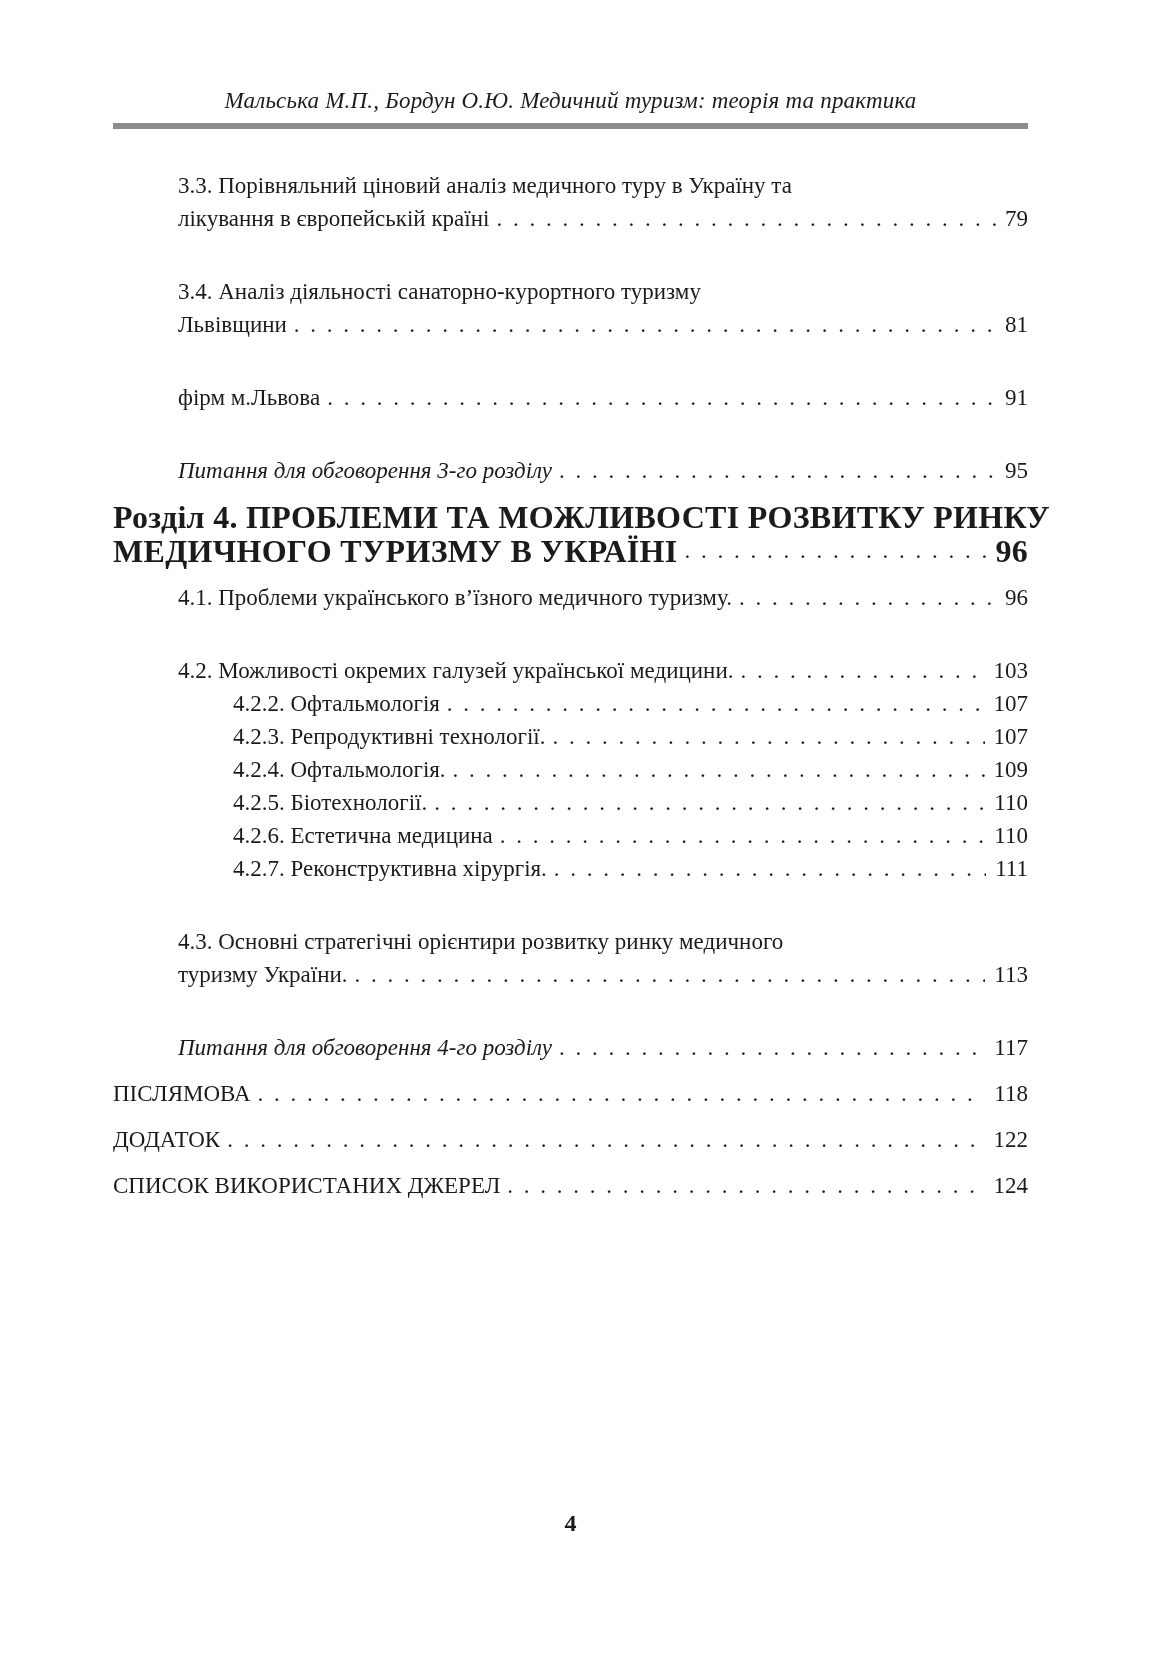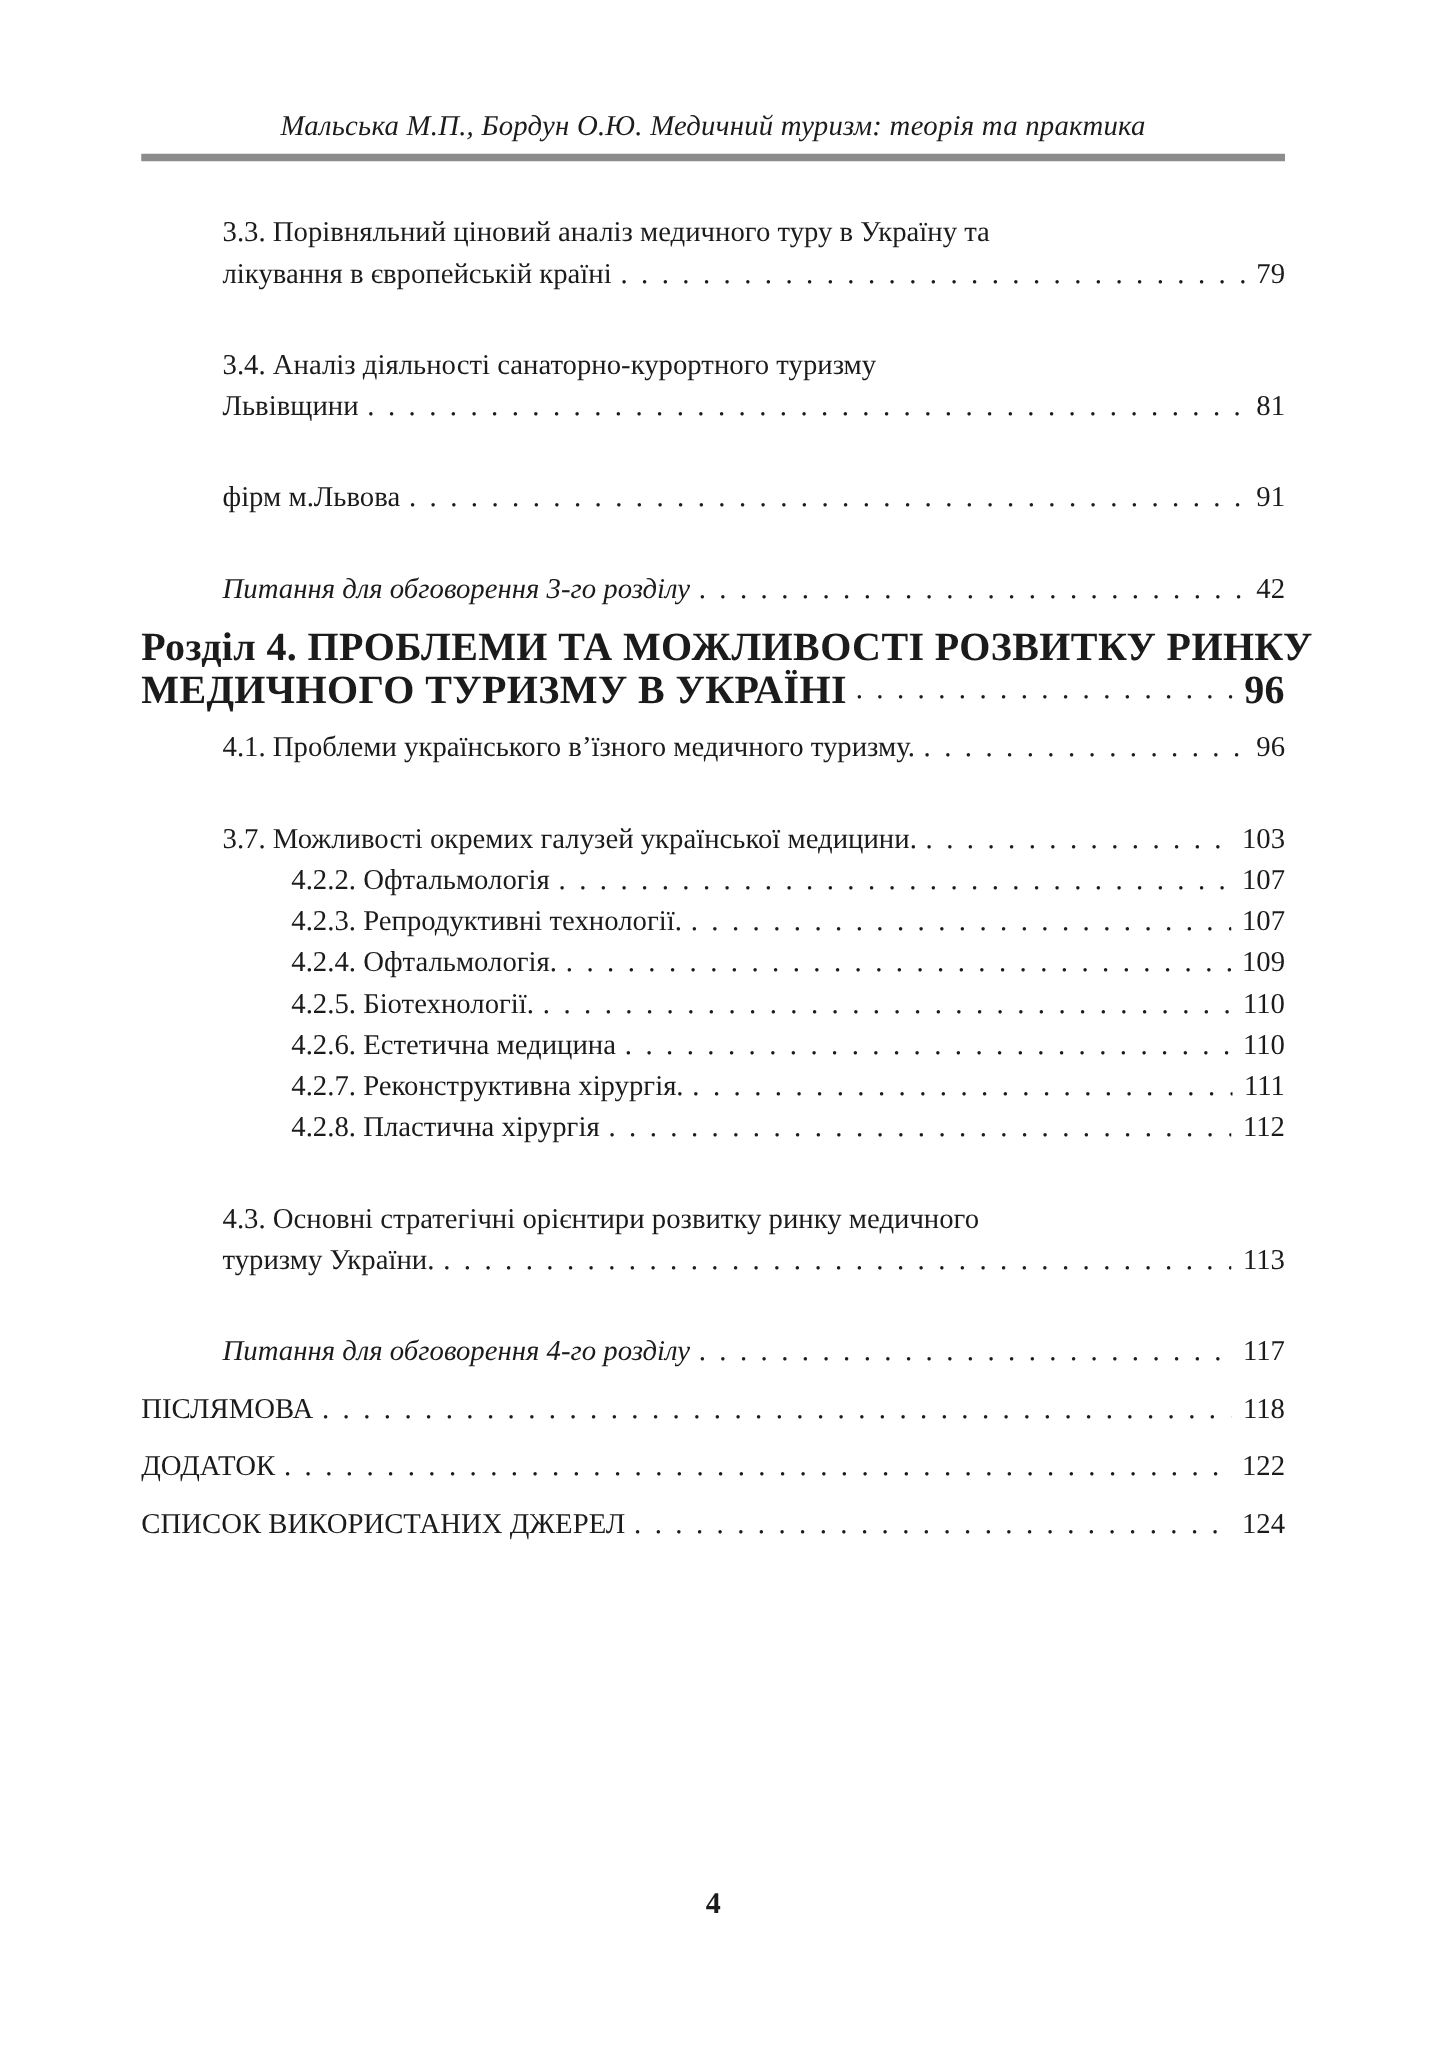--- a/index.html
+++ b/index.html
@@ -104,41 +104,41 @@
         <div class="toc-line toc-line-last">
           <span class="title-text">фірм м.Львова</span>
           <span class="dot-leader"></span>
           <span class="page-ref">91</span>
         </div>
       </div>
       <div class="entry lvl-1 italic-entry">
         <div class="toc-line toc-line-last">
           <span class="title-text">Питання для обговорення 3-го розділу</span>
           <span class="dot-leader"></span>
-          <span class="page-ref">42</span>
+          <span class="page-ref">95</span>
         </div>
       </div>
       <div class="entry lvl-0 chapter gap">
         <div class="toc-line"><span class="title-text">Розділ 4. ПРОБЛЕМИ ТА МОЖЛИВОСТІ РОЗВИТКУ РИНКУ</span></div>
         <div class="toc-line toc-line-last">
           <span class="title-text">МЕДИЧНОГО ТУРИЗМУ В УКРАЇНІ</span>
           <span class="dot-leader"></span>
           <span class="page-ref">96</span>
         </div>
       </div>
       <div class="entry lvl-1 gap">
         <div class="toc-line toc-line-last">
           <span class="title-text">4.1. Проблеми українського в’їзного медичного туризму.</span>
           <span class="dot-leader"></span>
           <span class="page-ref">96</span>
         </div>
       </div>
       <div class="entry lvl-1">
         <div class="toc-line toc-line-last">
-          <span class="title-text">3.7. Можливості окремих галузей української медицини.</span>
+          <span class="title-text">4.2. Можливості окремих галузей української медицини.</span>
           <span class="dot-leader"></span>
           <span class="page-ref">103</span>
         </div>
       </div>
       <div class="entry lvl-2">
         <div class="toc-line toc-line-last">
           <span class="title-text">4.2.2. Офтальмологія</span>
           <span class="dot-leader"></span>
           <span class="page-ref">107</span>
         </div>
@@ -169,27 +169,20 @@
           <span class="title-text">4.2.6. Естетична медицина</span>
           <span class="dot-leader"></span>
           <span class="page-ref">110</span>
         </div>
       </div>
       <div class="entry lvl-2">
         <div class="toc-line toc-line-last">
           <span class="title-text">4.2.7. Реконструктивна хірургія.</span>
           <span class="dot-leader"></span>
           <span class="page-ref">111</span>
-        </div>
-      </div>
-      <div class="entry lvl-2">
-        <div class="toc-line toc-line-last">
-          <span class="title-text">4.2.8. Пластична хірургія</span>
-          <span class="dot-leader"></span>
-          <span class="page-ref">112</span>
         </div>
       </div>
       <div class="entry lvl-1">
         <div class="toc-line"><span class="title-text">4.3. Основні стратегічні орієнтири розвитку ринку медичного</span></div>
         <div class="toc-line toc-line-last">
           <span class="title-text">туризму України.</span>
           <span class="dot-leader"></span>
           <span class="page-ref">113</span>
         </div>
       </div>

